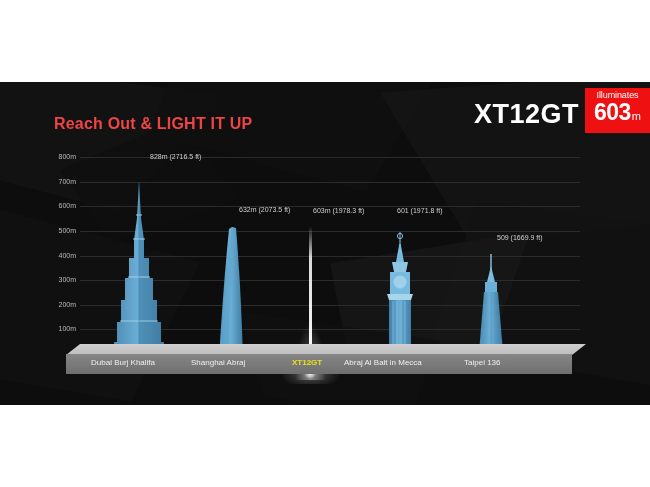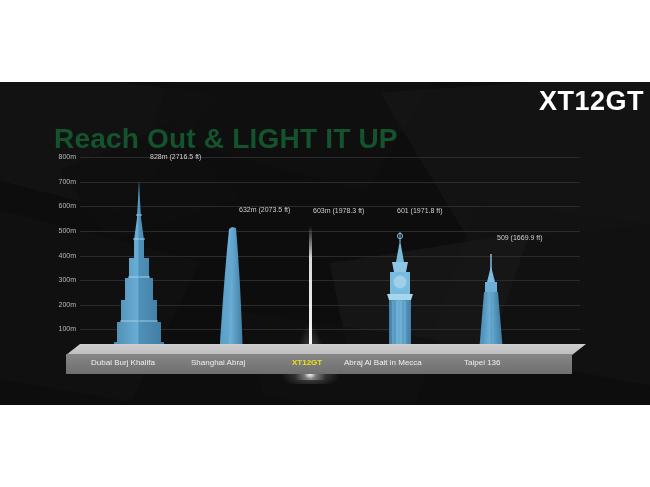--- a/index.html
+++ b/index.html
@@ -28,22 +28,22 @@
       clip-path:polygon(18% 0,100% 14%,100% 100%,0 76%);}
   #f6{left:330px;top:150px;width:200px;height:130px;background:#171717;
       clip-path:polygon(0 24%,100% 0,78% 100%,8% 86%);}
   #f7{left:60px;top:40px;width:180px;height:120px;background:#0f0f0f;
       clip-path:polygon(0 40%,64% 0,100% 64%,28% 100%);}
   #f8{left:240px;top:230px;width:200px;height:110px;background:#101010;
       clip-path:polygon(0 0,100% 26%,84% 100%,12% 76%);}
 
   
   #headline{
-    position:absolute;left:54px;top:123px;
-    color:#14532d;font-size:28px;font-weight:bold;letter-spacing:.2px;
+    position:absolute;left:54px;top:115px;
+    color:#ef4444;font-size:16px;font-weight:bold;letter-spacing:.2px;
     white-space:nowrap;
   }
 
   
   #logo{position:absolute;right:0;top:88px;display:flex;align-items:flex-end;}
   #logo-word{
     color:#ffffff;font-size:27px;font-weight:bold;letter-spacing:.5px;
     line-height:1;padding-bottom:5px;padding-right:6px;white-space:nowrap;
   }
   #badge{
@@ -113,20 +113,27 @@
     <div class="facet" id="f5"></div>
     <div class="facet" id="f6"></div>
     <div class="facet" id="f7"></div>
     <div class="facet" id="f8"></div>
   </div>
 
   <div id="headline">Reach Out &amp; LIGHT IT UP</div>
 
   <div id="logo">
     <div id="logo-word">XT12GT</div>
+    <div id="badge">
+      <div id="badge-caption">Illuminates</div>
+      <div id="badge-value">
+        <span id="badge-num">603</span>
+        <span id="badge-unit">m</span>
+      </div>
+    </div>
   </div>
 
   <div id="chart">
 
     <div id="grid-layer">
         <div class="gridline" style="top: 75.2px;"></div>
         <div class="gridline" style="top: 99.8px;"></div>
         <div class="gridline" style="top: 124.4px;"></div>
         <div class="gridline" style="top: 149px;"></div>
         <div class="gridline" style="top: 173.6px;"></div>

